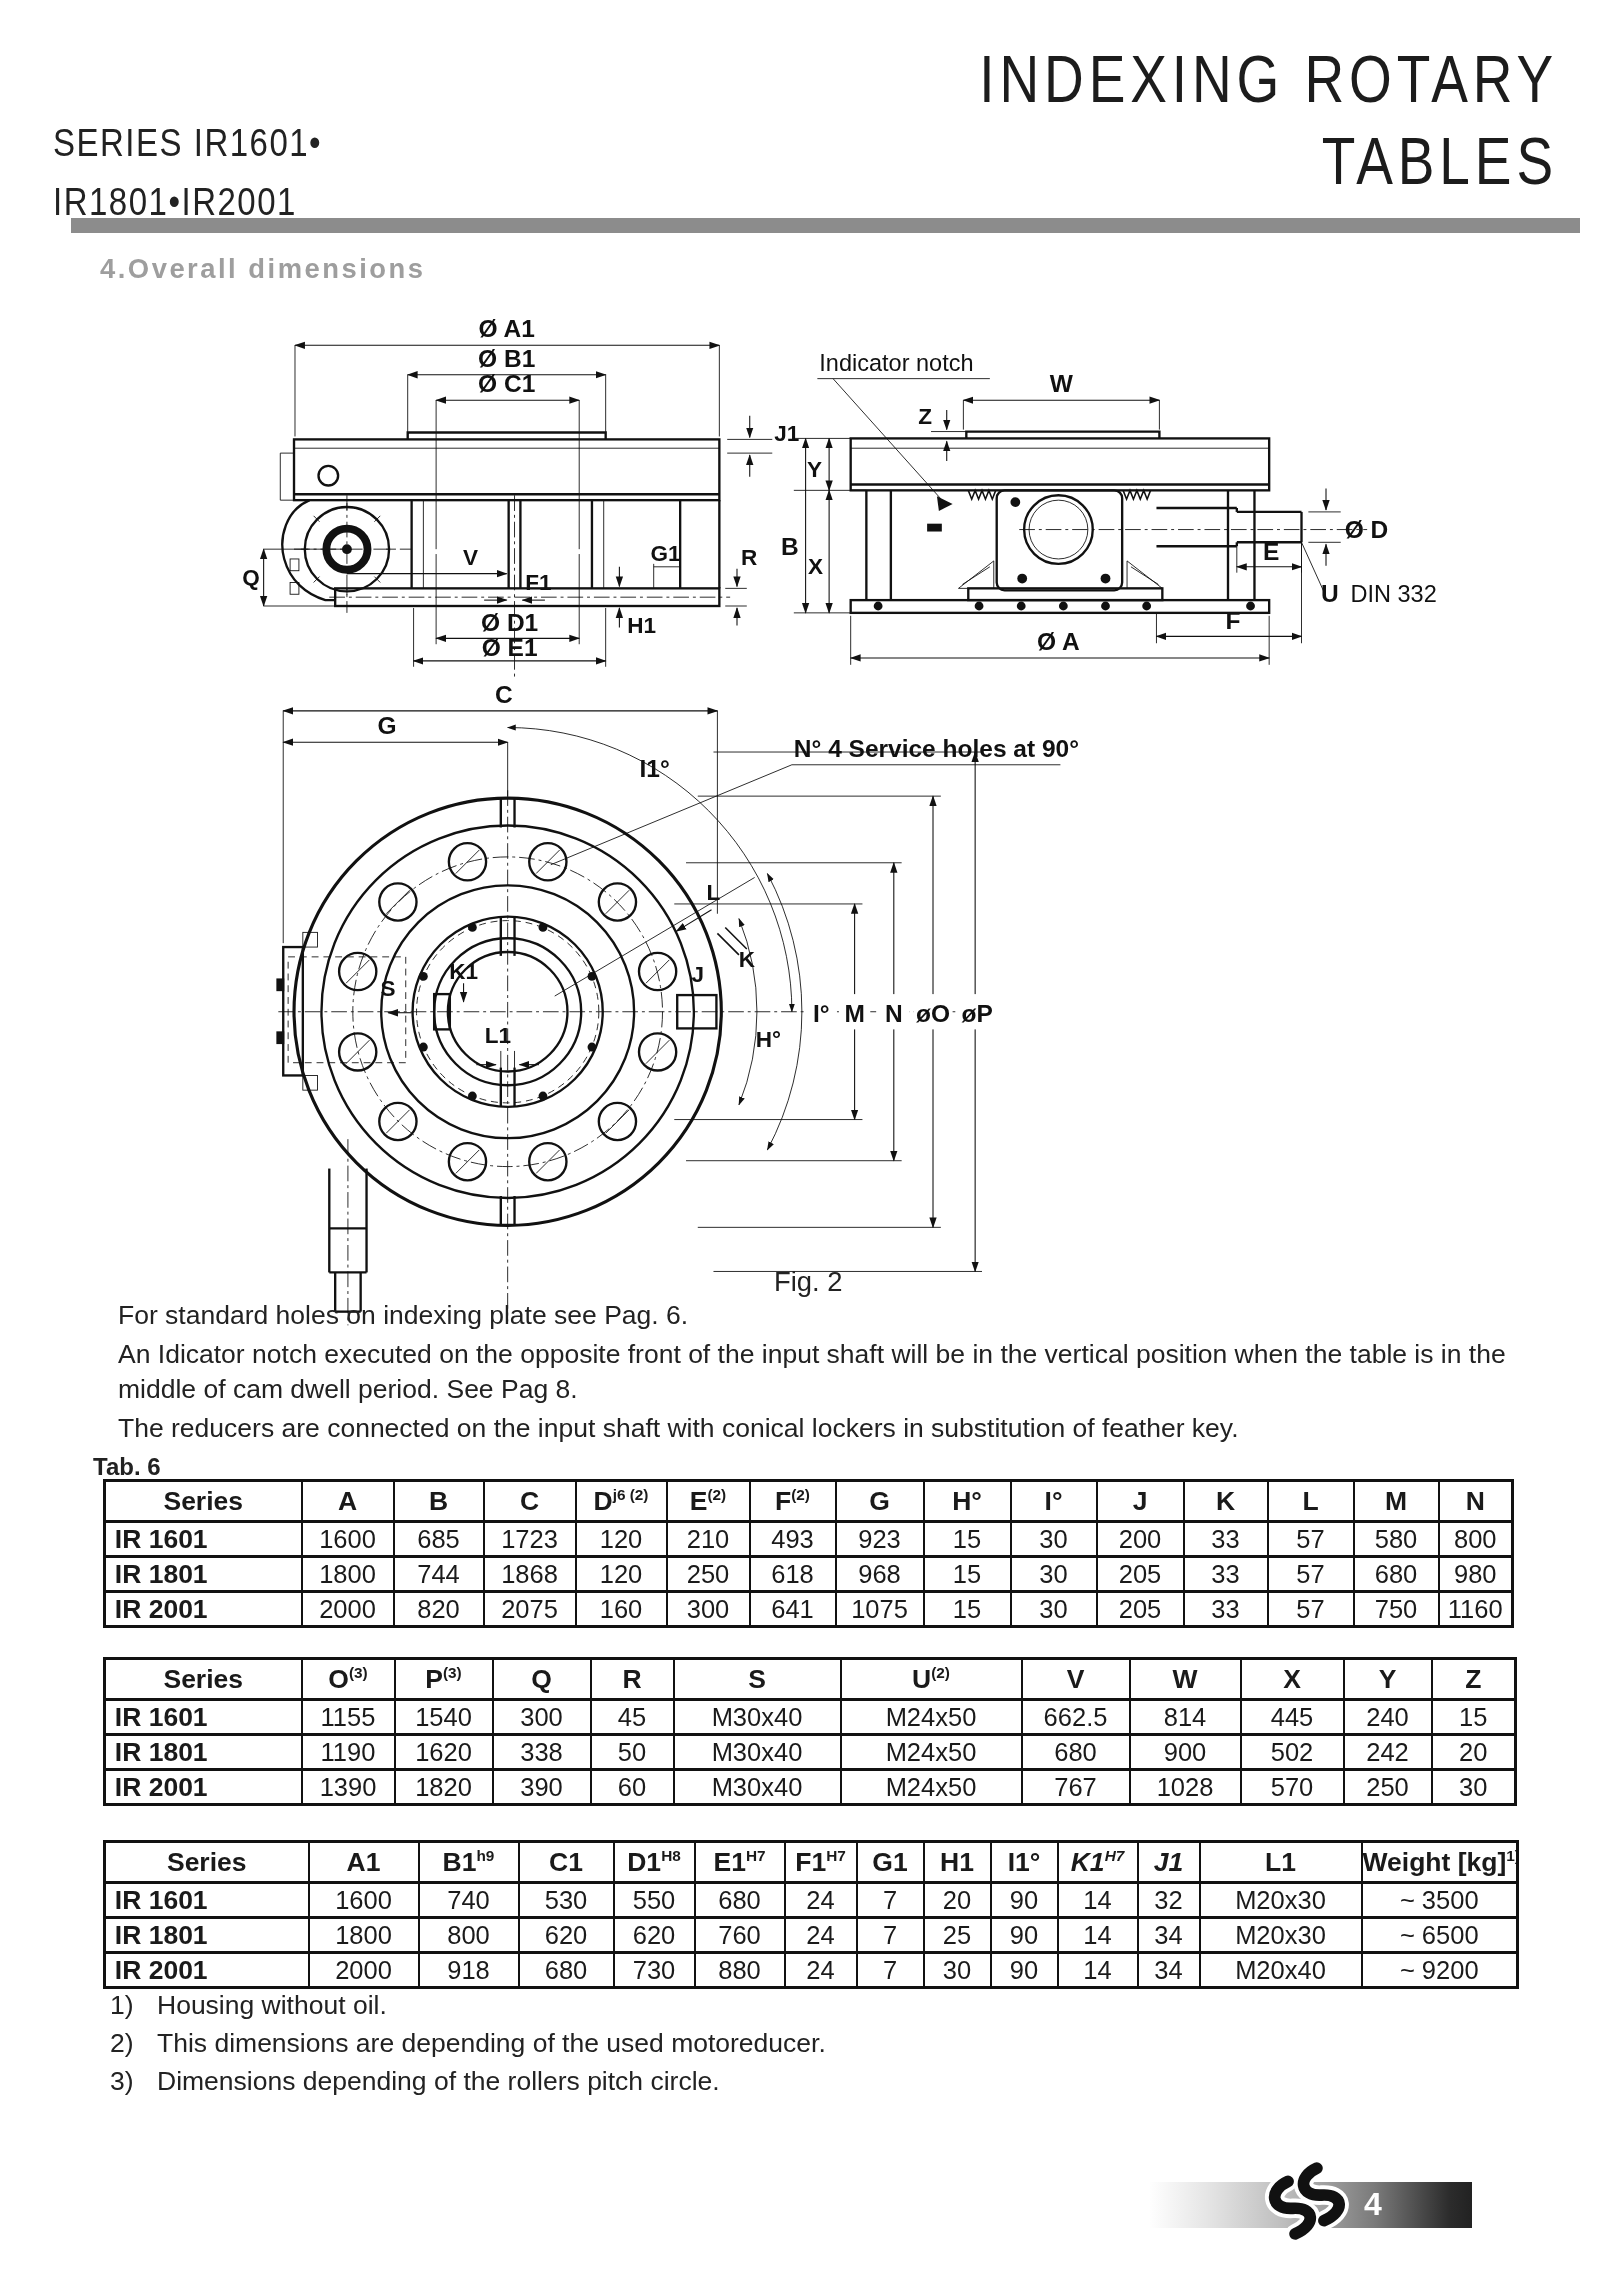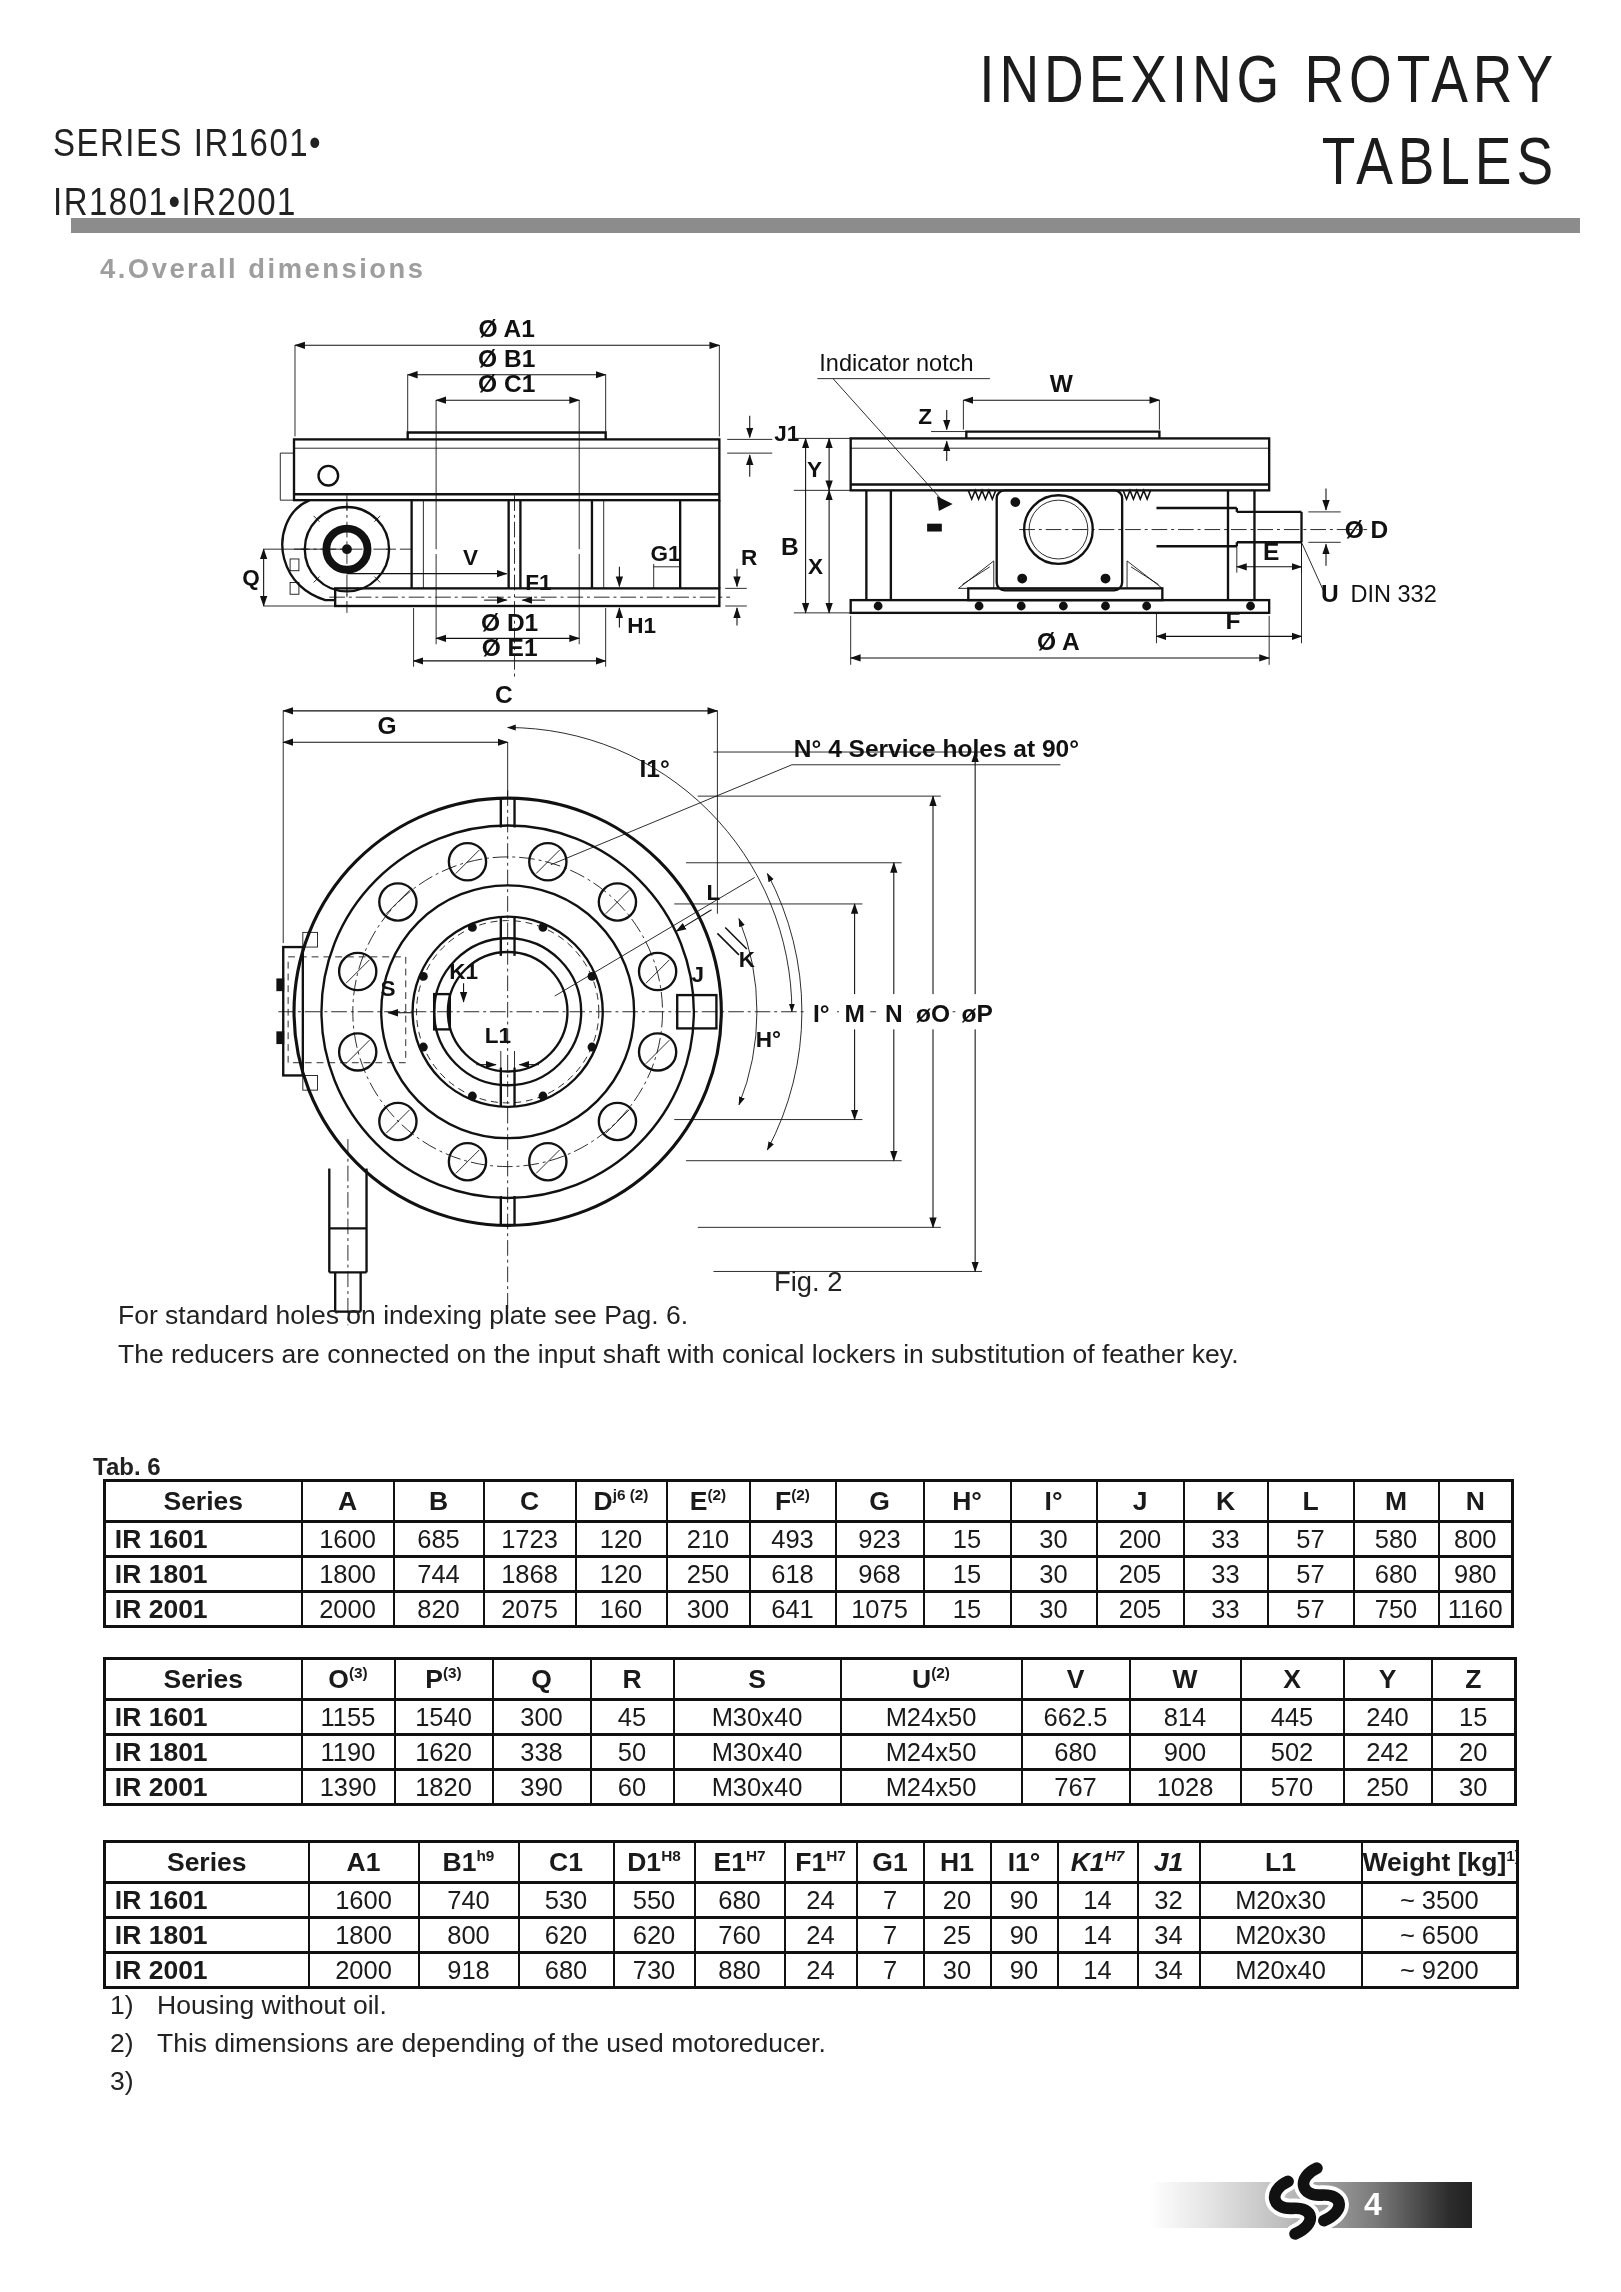--- a/index.html
+++ b/index.html
@@ -408,20 +408,21 @@
       <text class="lbl" x="912" y="1042" text-anchor="middle">N</text>
       <text class="lbl" x="952" y="1042" text-anchor="middle">øO</text>
       <text class="lbl" x="997" y="1042" text-anchor="middle">øP</text>
     </g>
   </svg>
 
   <div class="fig-caption">Fig. 2</div>
 
   <div class="paragraph">
     <p>For standard holes on indexing plate see Pag. 6.</p>
+    <p>An Idicator notch executed on the opposite front of the input shaft will be in the vertical position when the table is in the middle of cam dwell period. See Pag 8.</p>
     <p>The reducers are connected on the input shaft with conical lockers in substitution of feather key.</p>
   </div>
 
   <div class="tab-label">Tab. 6</div>
 
   <table class="dim-table" id="t1">
       <colgroup>
         <col style="width: 197px;">
         <col style="width: 92px;">
         <col style="width: 90px;">
@@ -678,20 +679,21 @@
       <div class="fn">
         <span class="fn-num">1)</span>
         <span>Housing without oil.</span>
       </div>
       <div class="fn">
         <span class="fn-num">2)</span>
         <span>This dimensions are depending of the used motoreducer.</span>
       </div>
       <div class="fn">
         <span class="fn-num">3)</span>
+        <span>Dimensions depending of the rollers pitch circle.</span>
       </div>
     </div>
 
   <div class="footer-bar"></div>
   <svg class="logo" width="92" height="78" viewBox="0 0 94 80">
     <g transform="rotate(-14 47 40)">
       <path d="M34,16 C12,20 10,40 32,44 C54,48 52,66 28,70" fill="none" stroke="#fff" stroke-width="20" stroke-linecap="round"></path>
       <path d="M66,10 C44,14 42,34 64,38 C86,42 84,60 60,64" fill="none" stroke="#fff" stroke-width="20" stroke-linecap="round"></path>
       <path d="M34,16 C12,20 10,40 32,44 C54,48 52,66 28,70" fill="none" stroke="#111" stroke-width="12" stroke-linecap="round"></path>
       <path d="M66,10 C44,14 42,34 64,38 C86,42 84,60 60,64" fill="none" stroke="#111" stroke-width="12" stroke-linecap="round"></path>

